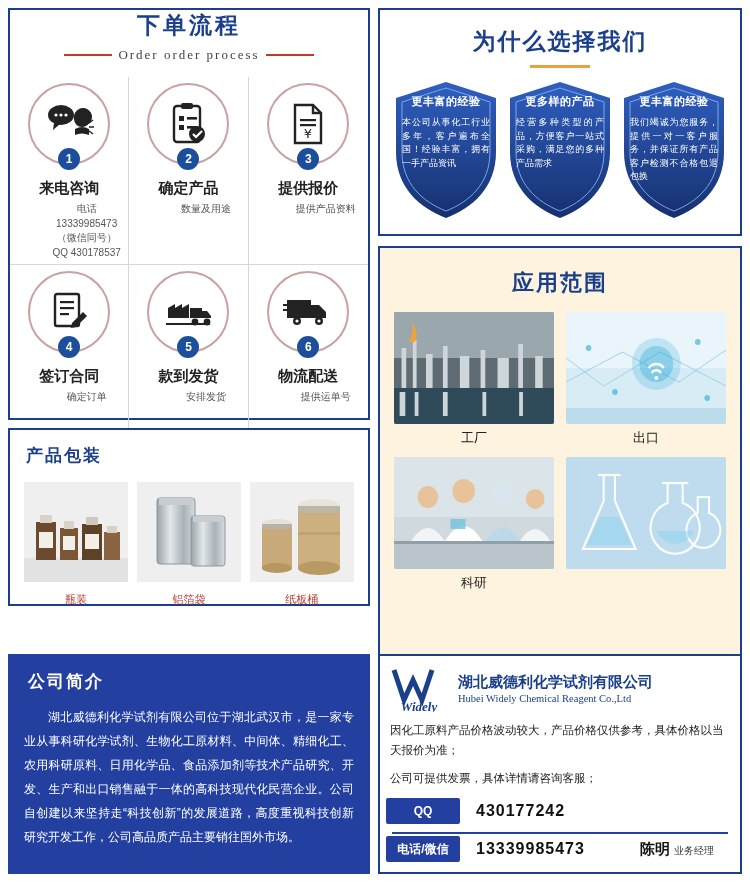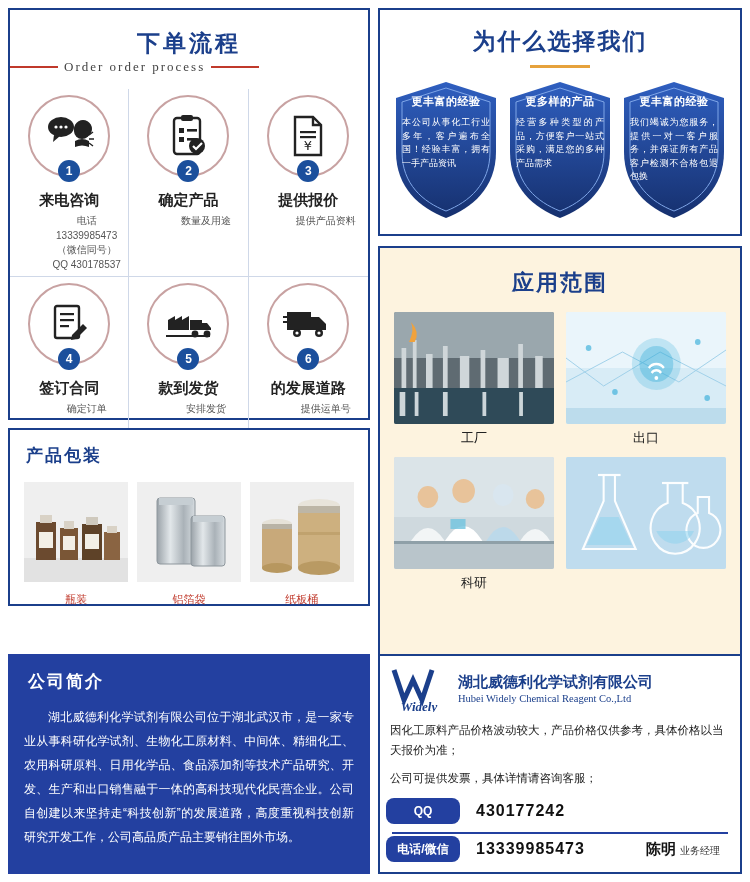--- a/index.html
+++ b/index.html
@@ -13,24 +13,24 @@
   }
   .page{position:relative;width:750px;height:882px;background:#ffffff;}
 
   
   .panel{position:absolute;box-sizing:border-box;}
 
   
   #order-process{left:8px;top:8px;width:362px;height:412px;border:2px solid #1b3f8b;background:#fff;}
   .op-title{
     text-align:center;font-size:23px;font-weight:bold;color:#1b3f8b;
-    letter-spacing:3px;margin-top:18px;
+    letter-spacing:3px;
   }
   .op-sub{
-    display:flex;align-items:center;justify-content:flex-start;margin-top:0;gap:6px;
+    display:flex;align-items:center;justify-content:center;margin-top:6px;gap:6px;
   }
   .op-sub .line{width:48px;height:2px;background:#c0392b;}
   .op-sub .en{font-family:"Liberation Serif","DejaVu Serif",serif;font-size:13px;color:#444;letter-spacing:2px;}
 
   .op-grid{
     margin-top:14px;display:grid;grid-template-columns:repeat(3,1fr);
     grid-template-rows:1fr 1fr;
   }
   .op-cell{
     position:relative;text-align:center;padding:6px 2px 4px;
@@ -97,24 +97,24 @@
   .ct-head{display:flex;align-items:center;gap:10px;padding:10px 10px 0;}
   .logo-w{width:58px;height:46px;flex:0 0 auto;}
   .ct-names{line-height:1.25;}
   .ct-cn{font-size:15px;font-weight:bold;color:#1b3f8b;}
   .ct-en{font-size:10.5px;color:#1b3f8b;font-family:"Liberation Serif","DejaVu Serif",serif;}
   .ct-note{font-size:11.5px;color:#222;line-height:1.75;margin:8px 10px 0;}
   .ct-rows{margin:8px 6px 0;}
   .ct-row{display:flex;align-items:center;height:30px;margin-bottom:6px;}
   .ct-key{
     background:#2340a0;color:#fff;font-size:12px;font-weight:bold;
-    min-width:74px;height:26px;line-height:26px;text-align:center;border-radius:8px;
+    min-width:74px;height:26px;line-height:26px;text-align:center;border-radius:2px;
   }
   .ct-val{font-size:16px;font-weight:bold;color:#111;margin-left:16px;letter-spacing:1px;}
-  .ct-person{margin-left:auto;margin-right:14px;font-size:15px;font-weight:bold;color:#111;}
+  .ct-person{margin-left:auto;margin-right:20px;font-size:15px;font-weight:bold;color:#111;}
   .ct-person small{font-size:10px;font-weight:normal;color:#333;margin-left:4px;}
   .ct-divider{height:2px;background:#2340a0;margin:2px 6px 0;}
 </style>
 </head>
 <body>
 
 <div class="page">
 
   <div class="panel" id="order-process">
     <div class="op-title">下单流程</div>
@@ -227,21 +227,21 @@
             <path d="M28 11 h8 l7 7 v6 h-15 z" fill="#222"></path>
             <circle cx="14" cy="27" r="4" fill="#222"></circle>
               <circle cx="36" cy="27" r="4" fill="#222"></circle>
             <circle cx="14" cy="27" r="1.6" fill="#fff"></circle>
               <circle cx="36" cy="27" r="1.6" fill="#fff"></circle>
             <rect x="0" y="10" width="6" height="2" fill="#222"></rect>
               <rect x="0" y="15" width="4" height="2" fill="#222"></rect>
           </svg>
           <span class="badge">6</span>
         </div>
-        <div class="op-name">的发展道路</div>
+        <div class="op-name">物流配送</div>
         <div class="op-desc">
           <span class="l">提供运单号</span>
         </div>
       </div>
 
     </div>
   </div>
 
   <div class="panel" id="why-us">
     <div class="why-title">为什么选择我们</div>

